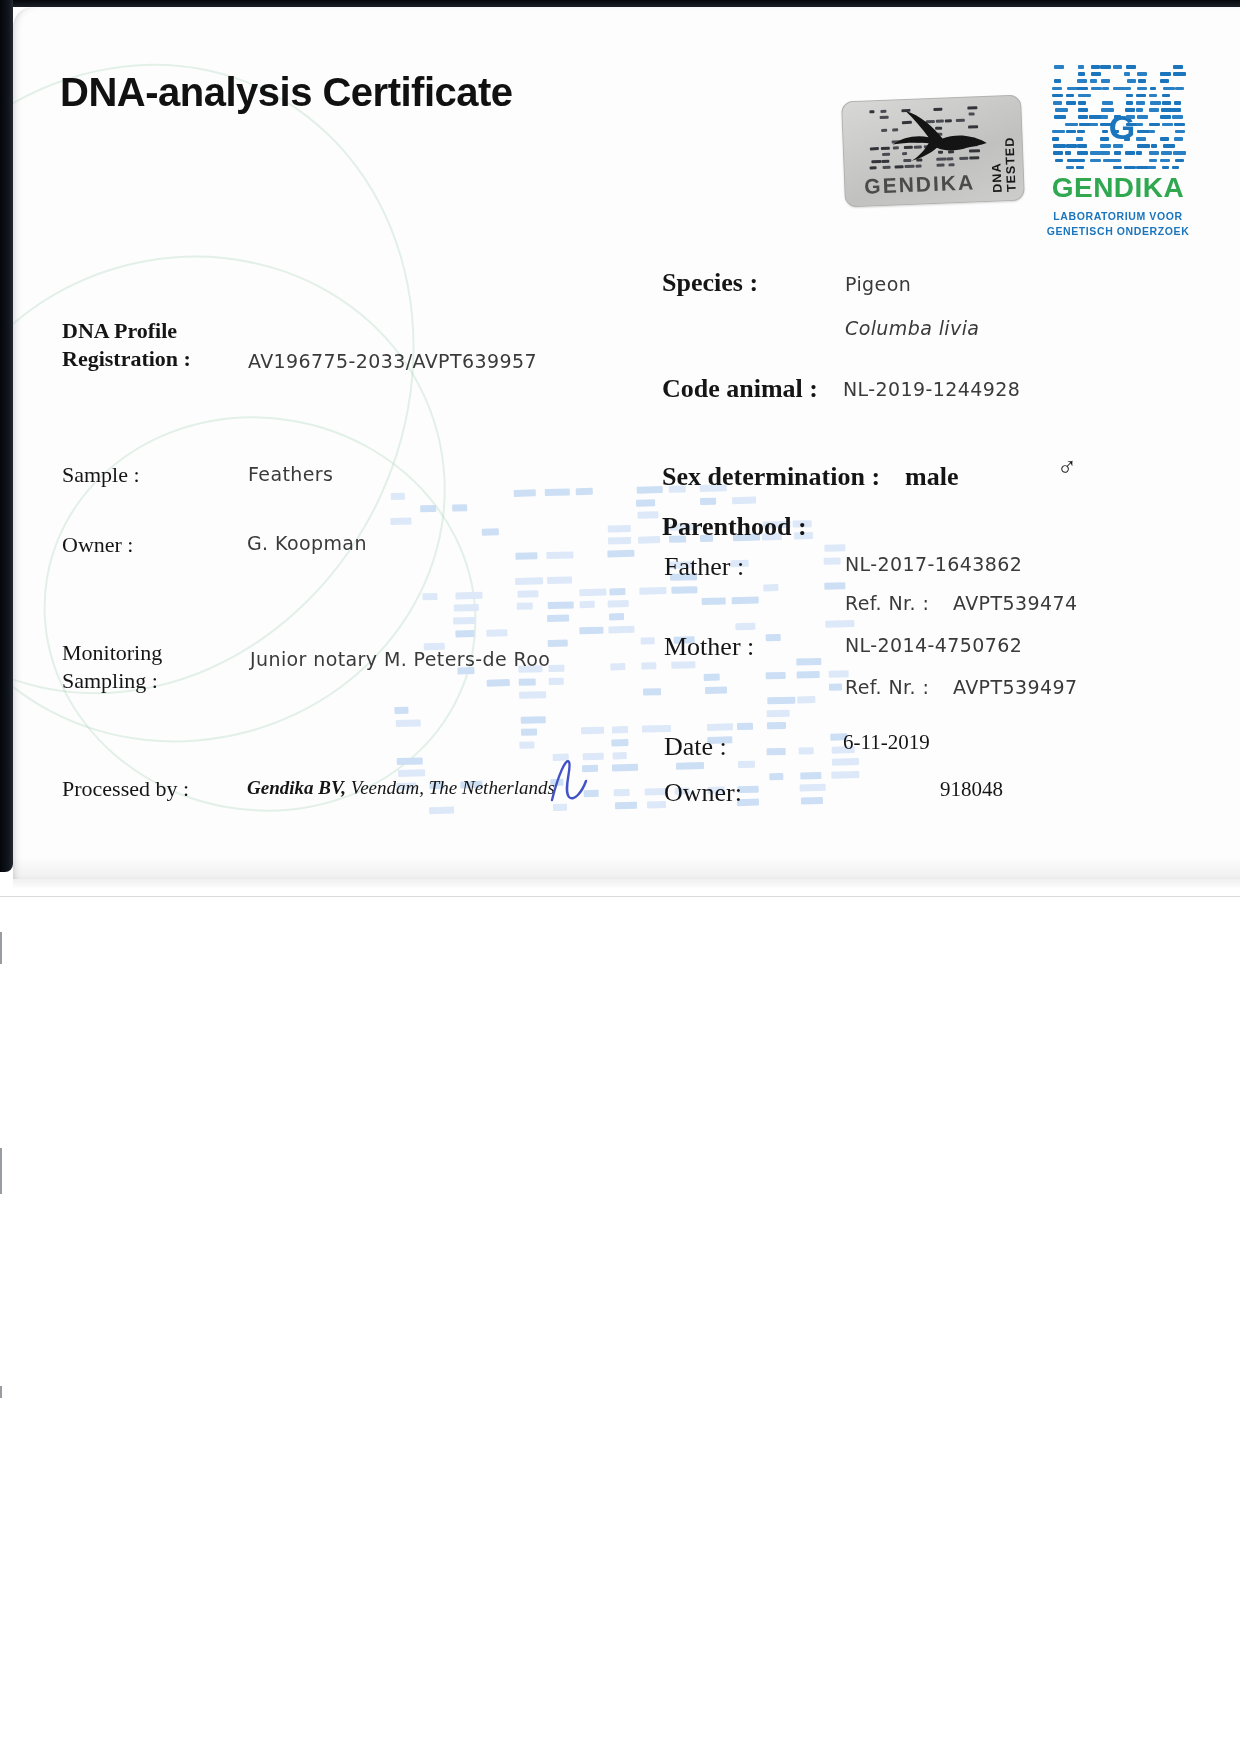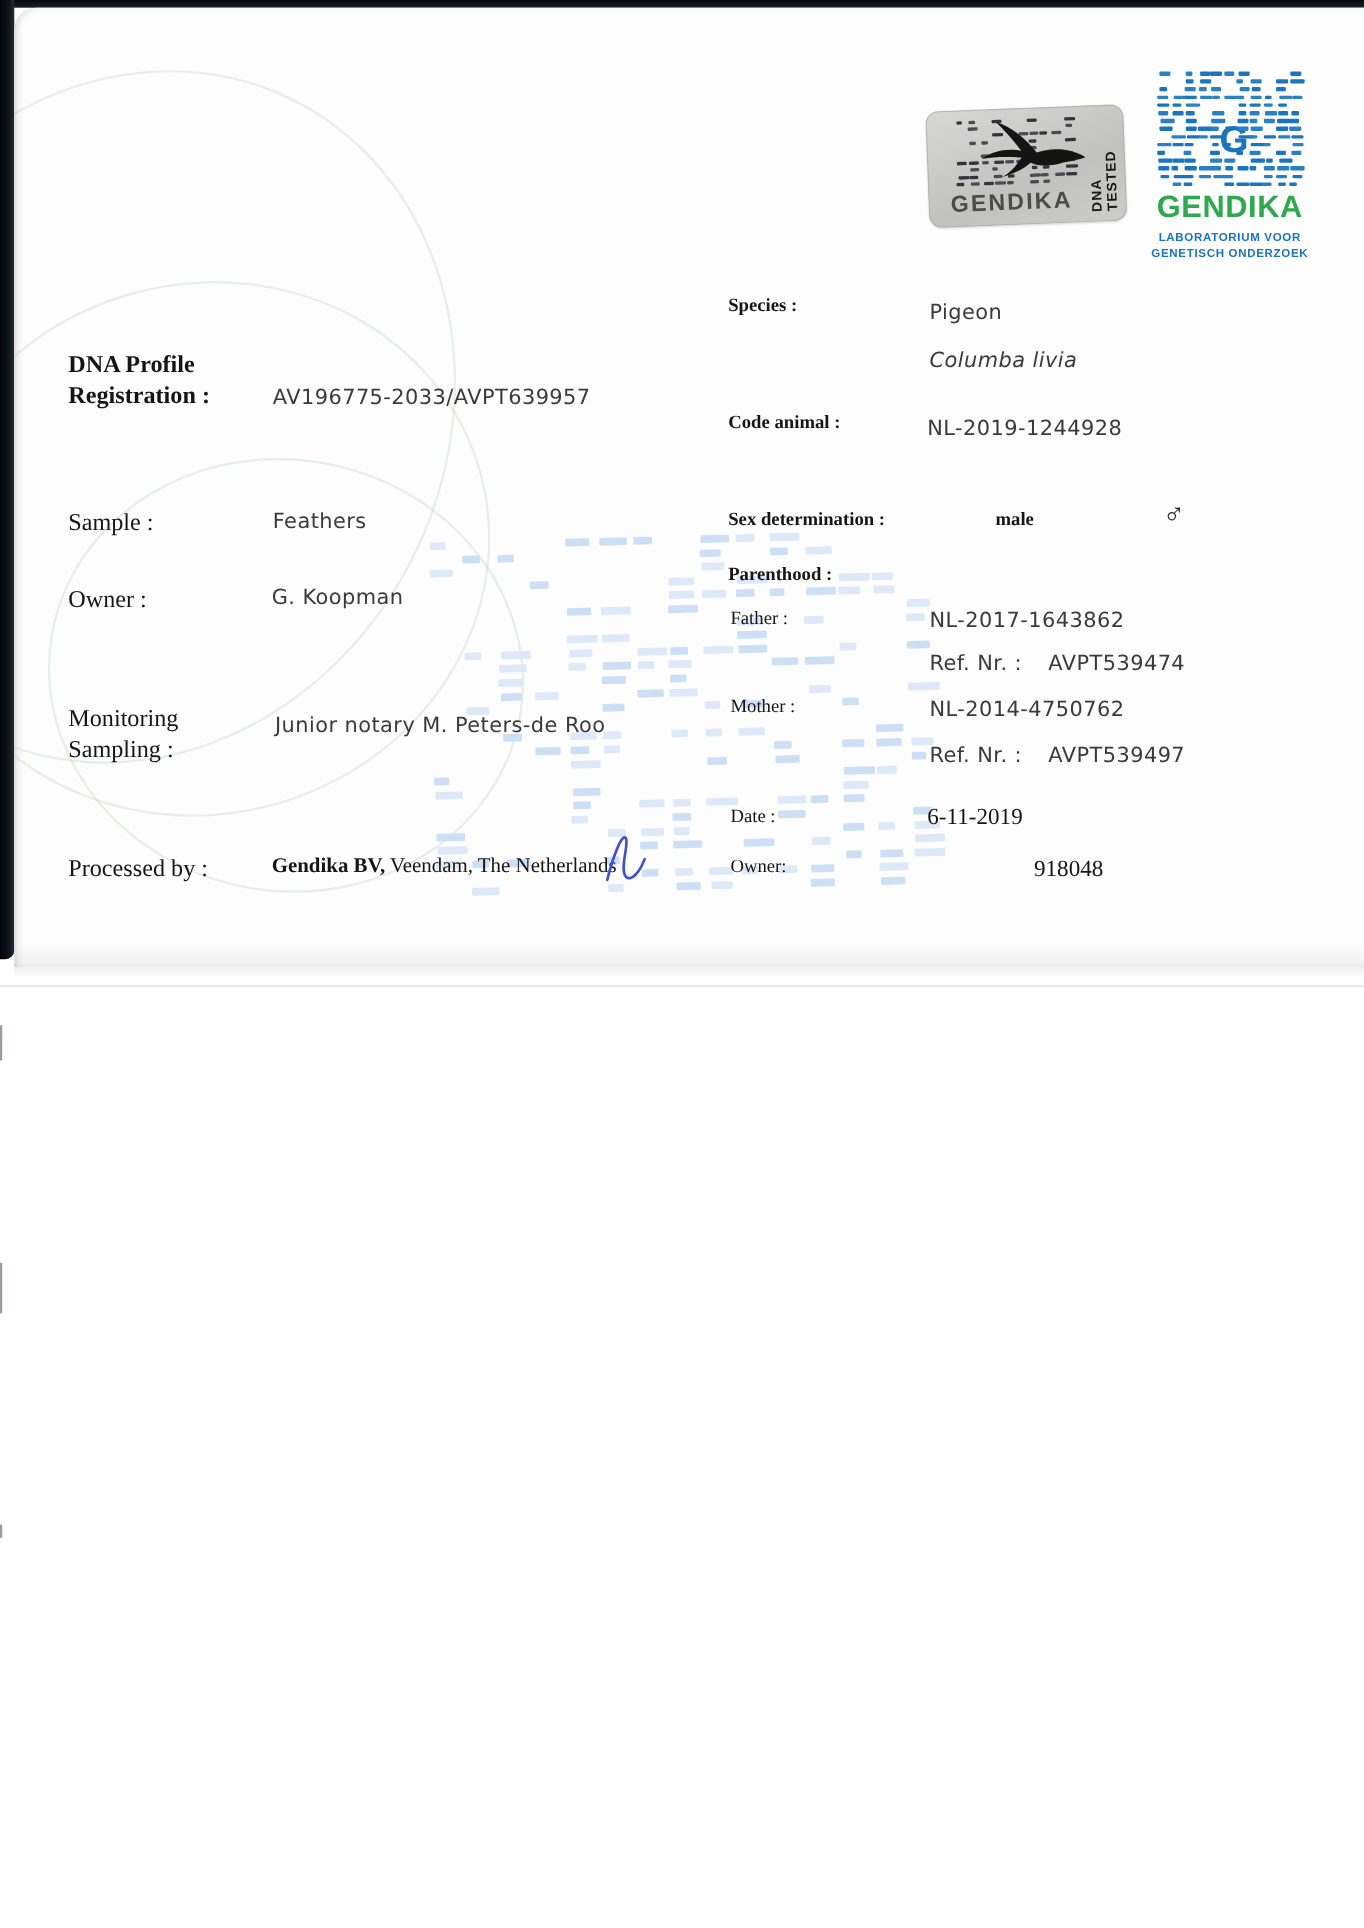--- a/index.html
+++ b/index.html
@@ -20,21 +20,21 @@
   .seam{left:13px;top:856px;width:1227px;height:40px;
         background:linear-gradient(to bottom,rgba(0,0,0,0) 0%,rgba(0,0,0,.055) 60%,rgba(0,0,0,.015) 78%,rgba(0,0,0,0) 79%);}
   .seam-line{left:0;top:896px;width:1240px;height:1px;background:#dadadd;}
 
   
   .title{font-family:"Liberation Sans","DejaVu Sans",sans-serif;font-weight:bold;font-size:40px;
          letter-spacing:-.5px;color:#111;}
   .intro{font-size:22.5px;line-height:30px;color:#141414;}
   .lbl{font-size:22px;color:#151515;white-space:nowrap;}
   .lbl-b{font-weight:bold;}
-  .rlbl{font-size:17px;color:#151515;white-space:nowrap;}
+  .rlbl{font-size:26px;color:#151515;white-space:nowrap;}
   .val{font-family:"DejaVu Sans","Liberation Sans",sans-serif;font-size:19px;color:#3a3a3a;
        letter-spacing:.4px;white-space:nowrap;}
   .val-i{font-style:italic;}
   .serifval{font-size:21px;color:#151515;white-space:nowrap;}
 
   
   .dashfield{position:absolute;}
   .dash{position:absolute;border-radius:1px;}
   #gel-watermark{left:392px;top:487px;width:470px;height:330px;transform:rotate(-1.5deg);}
 
@@ -213,20 +213,21 @@
       <span class="dash" style="left: 342.172px; top: 302.4px; width: 20.501px; height: 7px; background: rgb(205, 223, 244);"></span>
       <span class="dash" style="left: 404.411px; top: 302.4px; width: 25.1966px; height: 7px; background: rgb(221, 233, 248);"></span>
       <span class="dash" style="left: 32.7392px; top: 315px; width: 25.0457px; height: 7px; background: rgb(221, 233, 248);"></span>
       <span class="dash" style="left: 157.454px; top: 315px; width: 13.2174px; height: 7px; background: rgb(221, 233, 248);"></span>
       <span class="dash" style="left: 218.505px; top: 315px; width: 22.4483px; height: 7px; background: rgb(205, 223, 244);"></span>
       <span class="dash" style="left: 250.829px; top: 315px; width: 19.659px; height: 7px; background: rgb(221, 233, 248);"></span>
       <span class="dash" style="left: 341.267px; top: 315px; width: 21.977px; height: 7px; background: rgb(205, 223, 244);"></span>
       <span class="dash" style="left: 405.175px; top: 315px; width: 21.9457px; height: 7px; background: rgb(205, 223, 244);"></span>
     </div>
 
+  <div class="abs title" style="left:60px;top:70px;">DNA-analysis Certificate</div>
 
   <div class="abs badge">
     <div id="badge-pattern" class="dashfield">
         <span class="dash" style="left: 1.89634px; top: 0px; width: 5.34962px; height: 3px; background: rgb(51, 52, 58);"></span>
         <span class="dash" style="left: 12.5362px; top: 0px; width: 6.20349px; height: 3px; background: rgb(74, 75, 82);"></span>
         <span class="dash" style="left: 33.6262px; top: 0px; width: 9.09581px; height: 3px; background: rgb(51, 52, 58);"></span>
         <span class="dash" style="left: 66.166px; top: 0px; width: 9.28671px; height: 3px; background: rgb(51, 52, 58);"></span>
         <span class="dash" style="left: 99.6905px; top: 0px; width: 9.89874px; height: 3px; background: rgb(51, 52, 58);"></span>
         <span class="dash" style="left: 12.114px; top: 6.2px; width: 9.13441px; height: 3px; background: rgb(74, 75, 82);"></span>
         <span class="dash" style="left: 100.552px; top: 6.2px; width: 6.7685px; height: 3px; background: rgb(74, 75, 82);"></span>
@@ -425,21 +426,21 @@
   <div class="abs val" style="left:248px;top:463px;">Feathers</div>
 
   <div class="abs lbl" style="left:62px;top:532px;">Owner :</div>
   <div class="abs val" style="left:247px;top:532px;">G. Koopman</div>
 
   <div class="abs lbl" style="left:62px;top:640px;">Monitoring</div>
   <div class="abs lbl" style="left:62px;top:668px;">Sampling :</div>
   <div class="abs val" style="left:250px;top:648px;">Junior notary M. Peters-de Roo</div>
 
   <div class="abs lbl" style="left:62px;top:776px;">Processed by :</div>
-  <div class="abs serifval" style="left:247px;top:777px;font-size:19px;">
+  <div class="abs serifval" style="left:247px;top:777px;font-size:19px;font-style:italic;">
     <span style="font-weight:bold;">Gendika BV,</span><span> Veendam, The Netherlands</span>
   </div>
   <svg class="abs" style="left:545px;top:750px;" width="46" height="58" viewBox="0 0 46 58">
     <path d="M7,50 C13,26 21,7 24,12 C27,17 18,40 24,47 C29,52 37,42 41,31" fill="none" stroke="#4252c6" stroke-width="2.4" stroke-linecap="round"></path>
   </svg>
 
   <div class="abs rlbl lbl-b" style="left:662px;top:268px;">Species :</div>
   <div class="abs val" style="left:845px;top:273px;">Pigeon</div>
   <div class="abs val val-i" style="left:845px;top:317px;">Columba livia</div>
 

